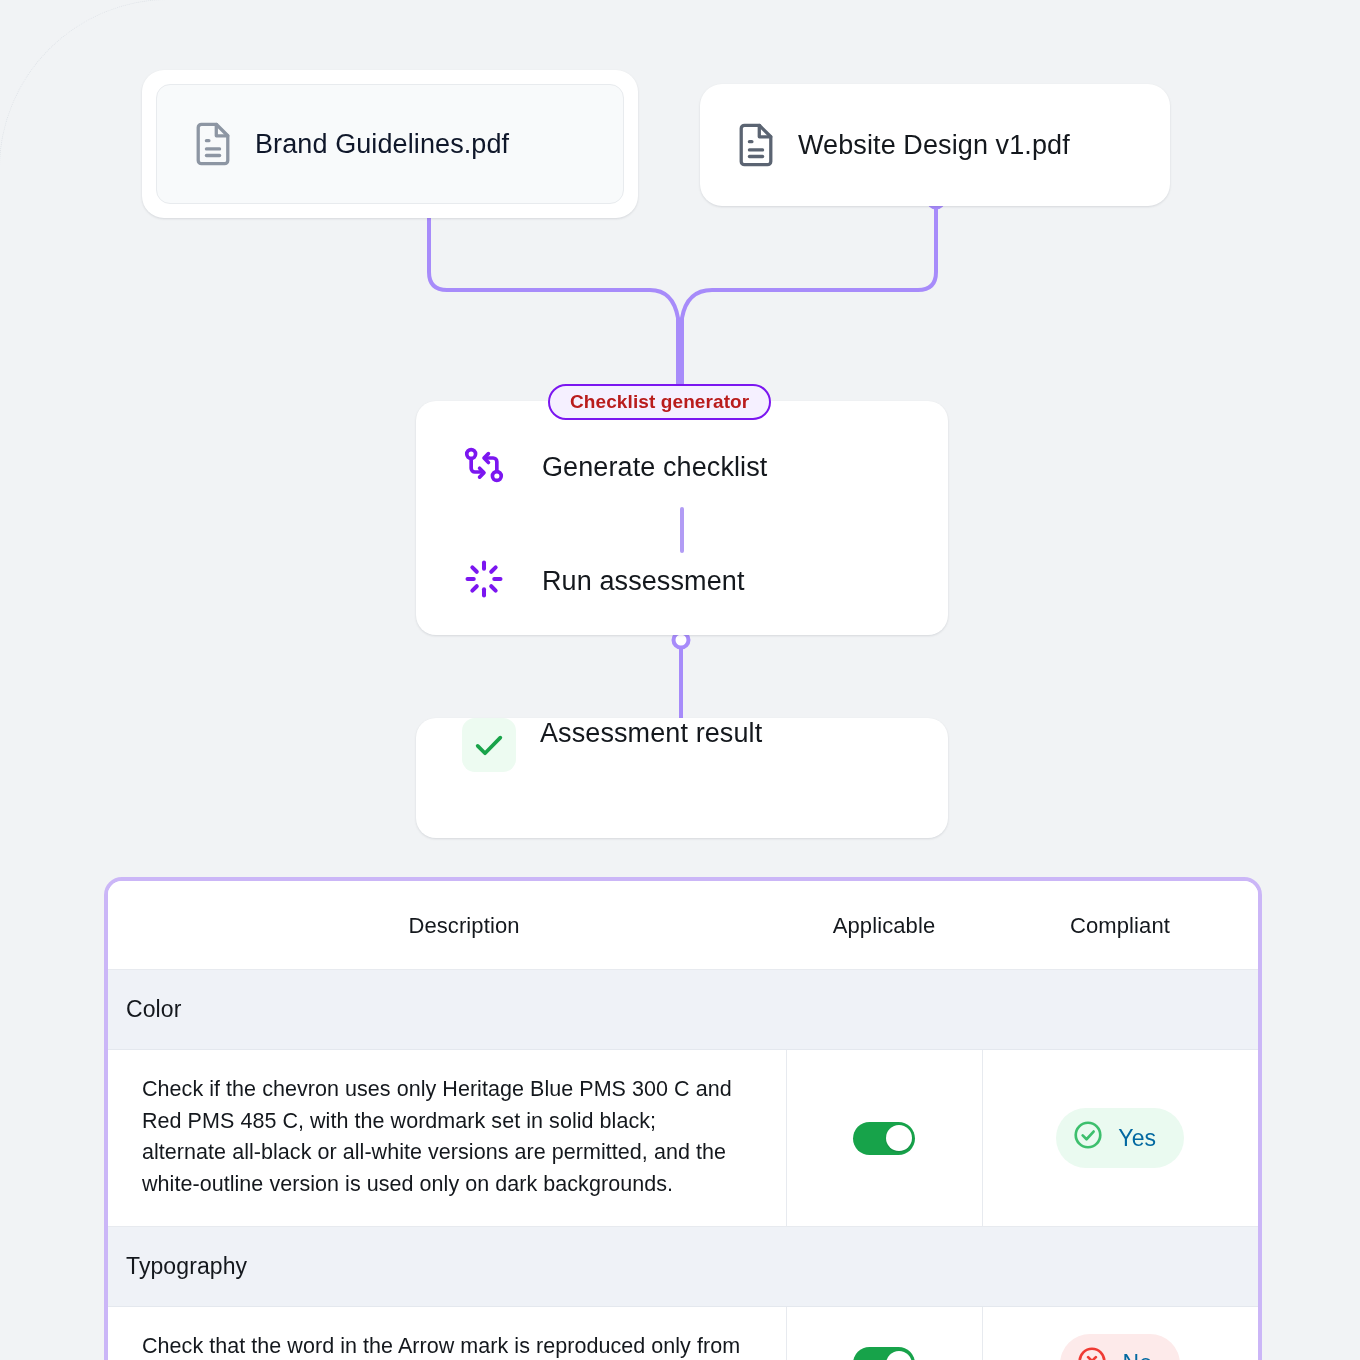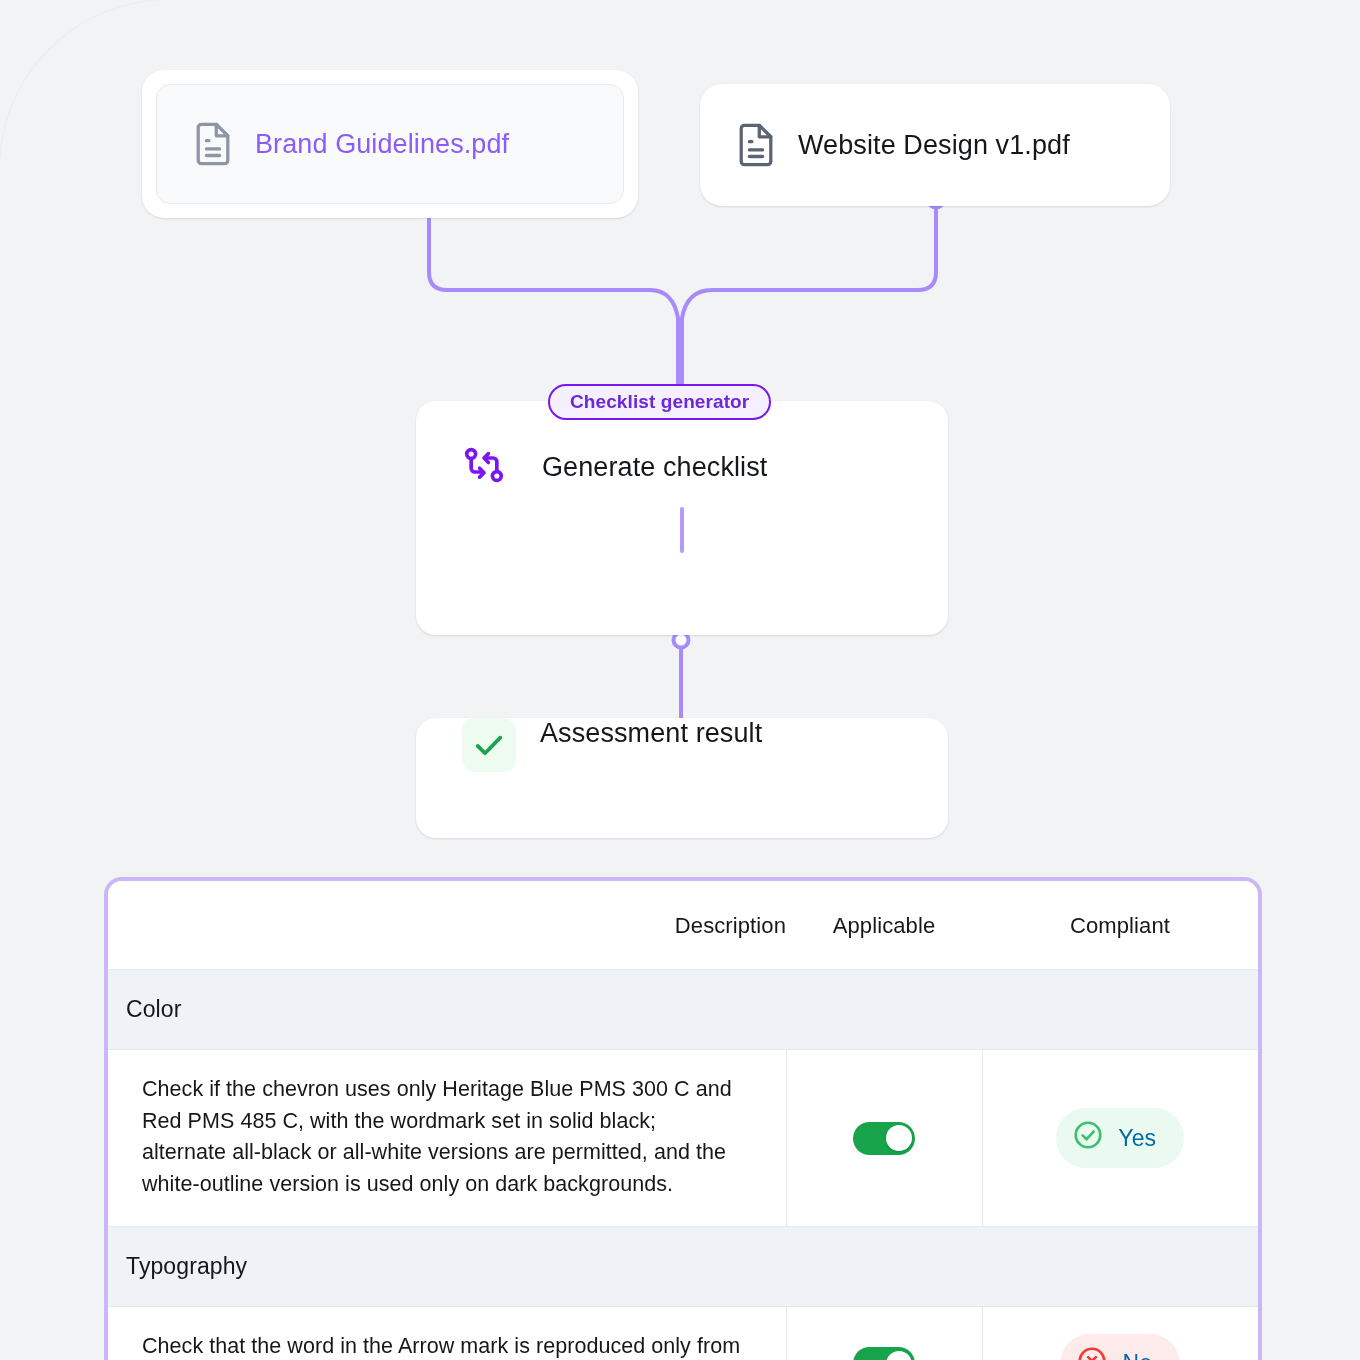--- a/index.html
+++ b/index.html
@@ -64,35 +64,35 @@
     display: flex;
     align-items: center;
     gap: 22px;
     padding-left: 36px;
   }
   .doc-icon svg { display: block; }
   .src-label {
     font-size: 27px;
     letter-spacing: .1px;
   }
-  .src-label.muted { color: #8b5cf6; }
+  .src-label.muted { color: #0f172a; }
   .src-label.dark { color: #14181d; }
 
   
   .pill-badge {
     position: absolute;
     left: 548px; top: 384px;
     height: 36px;
     padding: 0 20px;
     display: flex;
     align-items: center;
     background: #f5f0ff;
     border: 2px solid #7b16f0;
     border-radius: 999px;
-    color: #6d28d9;
+    color: #b91c1c;
     font-size: 19px;
     font-weight: bold;
     letter-spacing: .1px;
     z-index: 5;
   }
 
   
   #node-generator {
     position: absolute;
     left: 416px; top: 401px;
@@ -159,21 +159,21 @@
   .tbl { width: 100%; border-collapse: collapse; table-layout: fixed; }
   .tbl col.c-desc { width: 678px; }
   .tbl col.c-app  { width: 196px; }
   .tbl col.c-comp { width: 276px; }
 
   .tbl thead th {
     background: #ffffff;
     font-size: 22px;
     font-weight: normal;
     color: #14181d;
-    text-align: right;
+    text-align: center;
     padding: 32px 0 30px 34px;
     border-bottom: 1px solid #e7eaef;
     letter-spacing: .1px;
   }
   .tbl thead th.ctr { text-align: center; padding-left: 0; }
 
   tr.group-row td {
     background: #eff2f7;
     font-size: 23px;
     color: #14181d;
@@ -294,20 +294,35 @@
         <path d="M9.6 13.8 12 16.2 9.6 18.6"></path>
         <path d="M19 15.4v-5.2a2 2 0 0 0-2-2h-4.4"></path>
         <path d="M14.4 10.6 12 8.2l2.4-2.4"></path>
       </svg>
     </span>
     <span class="node-row-label">Generate checklist</span>
   </div>
 
   <div class="inner-connector"></div>
 
+  <div class="node-row" id="gen-row-2">
+    <span>
+      <svg width="44" height="44" viewBox="0 0 24 24" stroke="#7b16f0" stroke-width="2.2" stroke-linecap="round">
+        <line x1="12" y1="3" x2="12" y2="6.4"></line>
+        <line x1="18.36" y1="5.64" x2="15.95" y2="8.05"></line>
+        <line x1="21" y1="12" x2="17.6" y2="12"></line>
+        <line x1="18.36" y1="18.36" x2="15.95" y2="15.95"></line>
+        <line x1="12" y1="21" x2="12" y2="17.6"></line>
+        <line x1="5.64" y1="18.36" x2="8.05" y2="15.95"></line>
+        <line x1="3" y1="12" x2="6.4" y2="12"></line>
+        <line x1="5.64" y1="5.64" x2="8.05" y2="8.05"></line>
+      </svg>
+    </span>
+    <span class="node-row-label">Run assessment</span>
+  </div>
 </div>
 
 <div id="node-result">
   <span class="check-chip">
     <svg width="34" height="34" viewBox="0 0 24 24" fill="none" stroke="#19a34a" stroke-width="2.6" stroke-linecap="round" stroke-linejoin="round">
       <path d="M4 12.6 9.2 17.8 20 6.8"></path>
     </svg>
   </span>
   <span class="node-row-label">Assessment result</span>
 </div>

